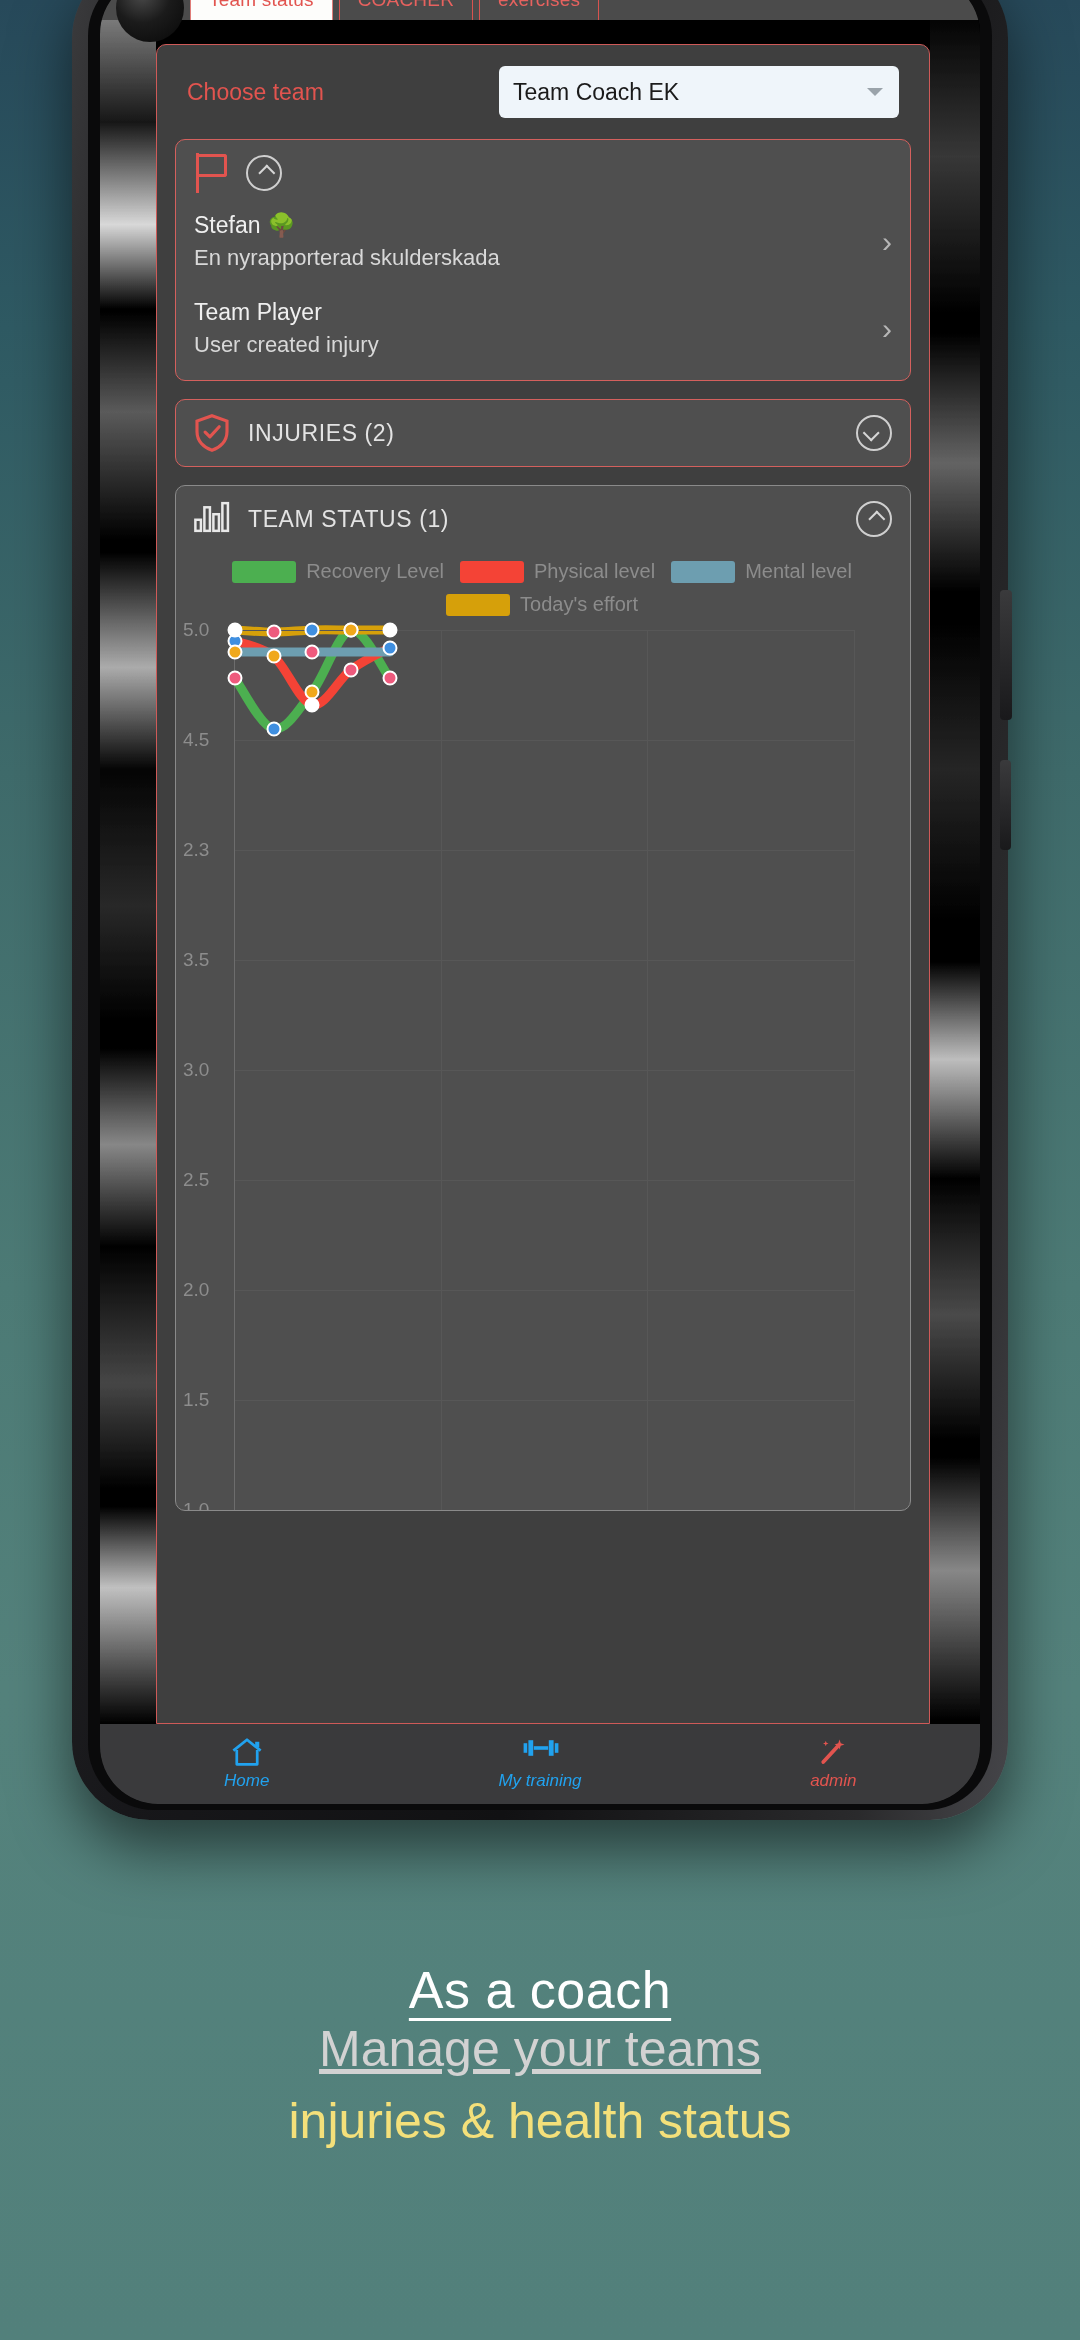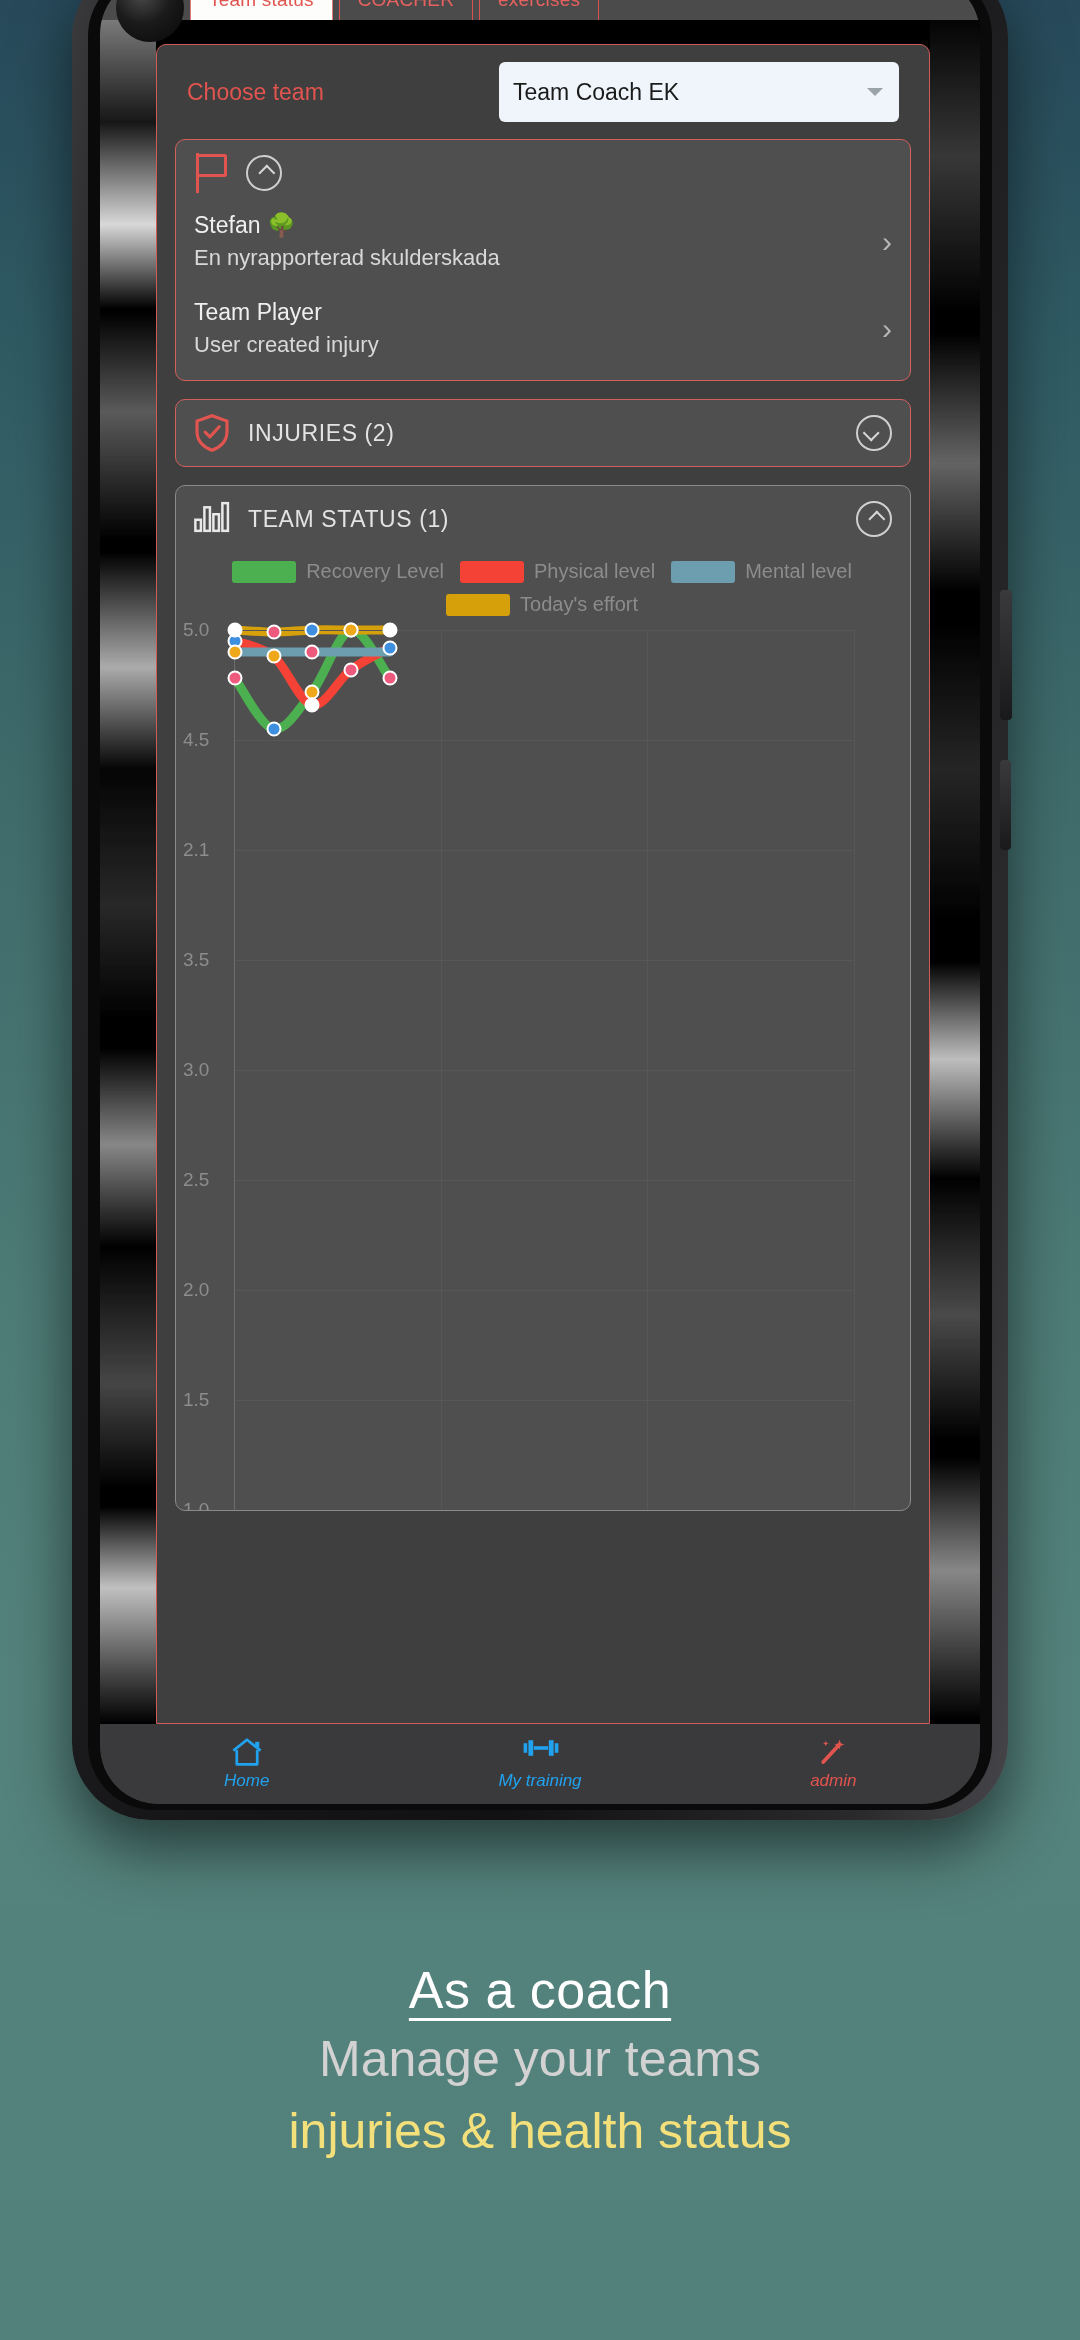--- a/index.html
+++ b/index.html
@@ -87,21 +87,21 @@
     background:#3f3f3f;
     padding:0 18px;
   }
 
   
   #team-row{
     display:flex; align-items:center; height:94px; gap:20px; padding:0 12px;
   }
   #choose-team-label{ color:#e2544f; font-size:23px; white-space:nowrap; }
   #team-select{
-    flex:1 1 auto; max-width:400px; margin-left:auto; height:60px;
+    flex:1 1 auto; max-width:400px; margin-left:auto; height:52px;
     background:#eff5fa; border-radius:6px; display:flex; align-items:center;
     padding:0 14px; color:#1b1b1b; font-size:23px; position:relative;
   }
   #team-select-caret{
     position:absolute; right:16px; top:50%; transform:translateY(-50%);
     width:0; height:0; border-left:8px solid transparent; border-right:8px solid transparent;
     border-top:8px solid #9aa3aa;
   }
 
   
@@ -162,21 +162,21 @@
   .navlabel{ font-size:17px; color:#21a2ef; }
   .navlabel.admin{ color:#e2544f; }
   .homeicon,.dumbicon,.wandicon{ width:34px; height:30px; }
 
   
   #marketing{
     position:absolute; left:0; right:0; top:1960px; text-align:center;
   }
   #m1{ font-size:52px; color:#ffffff; text-decoration:underline; text-underline-offset:10px;
        text-decoration-thickness:3px; letter-spacing:.5px; }
-  #m2{ font-size:50px; color:#d2d2d2; margin-top:10px; }
+  #m2{ font-size:50px; color:#d2d2d2; margin-top:0;text-decoration:underline; }
   #m3{ font-size:50px; color:#f4e07a; margin-top:14px; }
 </style>
 </head>
 <body>
 
 <div id="phone-frame"></div>
 <div id="phone-bezel"></div>
 <div class="side-btn" id="btn-power"></div>
 <div class="side-btn" id="btn-vol"></div>
 
@@ -296,21 +296,21 @@
                 <div class="ylab" style="top: 87.5%;">1.5</div>
                 <div class="gridline" style="top: 75%;"></div>
                 <div class="ylab" style="top: 75%;">2.0</div>
                 <div class="gridline" style="top: 62.5%;"></div>
                 <div class="ylab" style="top: 62.5%;">2.5</div>
                 <div class="gridline" style="top: 50%;"></div>
                 <div class="ylab" style="top: 50%;">3.0</div>
                 <div class="gridline" style="top: 37.5%;"></div>
                 <div class="ylab" style="top: 37.5%;">3.5</div>
                 <div class="gridline" style="top: 25%;"></div>
-                <div class="ylab" style="top: 25%;">2.1</div>
+                <div class="ylab" style="top: 25%;">2.3</div>
                 <div class="gridline" style="top: 12.5%;"></div>
                 <div class="ylab" style="top: 12.5%;">4.5</div>
                 <div class="gridline" style="top: 0%;"></div>
                 <div class="ylab" style="top: 0%;">5.0</div>
                 <div class="vgrid" style="left: 33.3%;"></div>
                 <div class="vgrid" style="left: 66.6%;"></div>
                 <div class="vgrid" style="left: 100%;"></div>
                 <div style="position: absolute; width: 15px; height: 15px; border-radius: 50%; border: 2px solid rgb(255, 255, 255); transform: translate(-50%, -50%); left: 0%; top: 5.5%; background: rgb(238, 90, 125);"></div>
                 <div style="position: absolute; width: 15px; height: 15px; border-radius: 50%; border: 2px solid rgb(255, 255, 255); transform: translate(-50%, -50%); left: 6.25%; top: 11.25%; background: rgb(63, 143, 224);"></div>
                 <div style="position: absolute; width: 15px; height: 15px; border-radius: 50%; border: 2px solid rgb(255, 255, 255); transform: translate(-50%, -50%); left: 12.5%; top: 7%; background: rgb(240, 168, 27);"></div>

